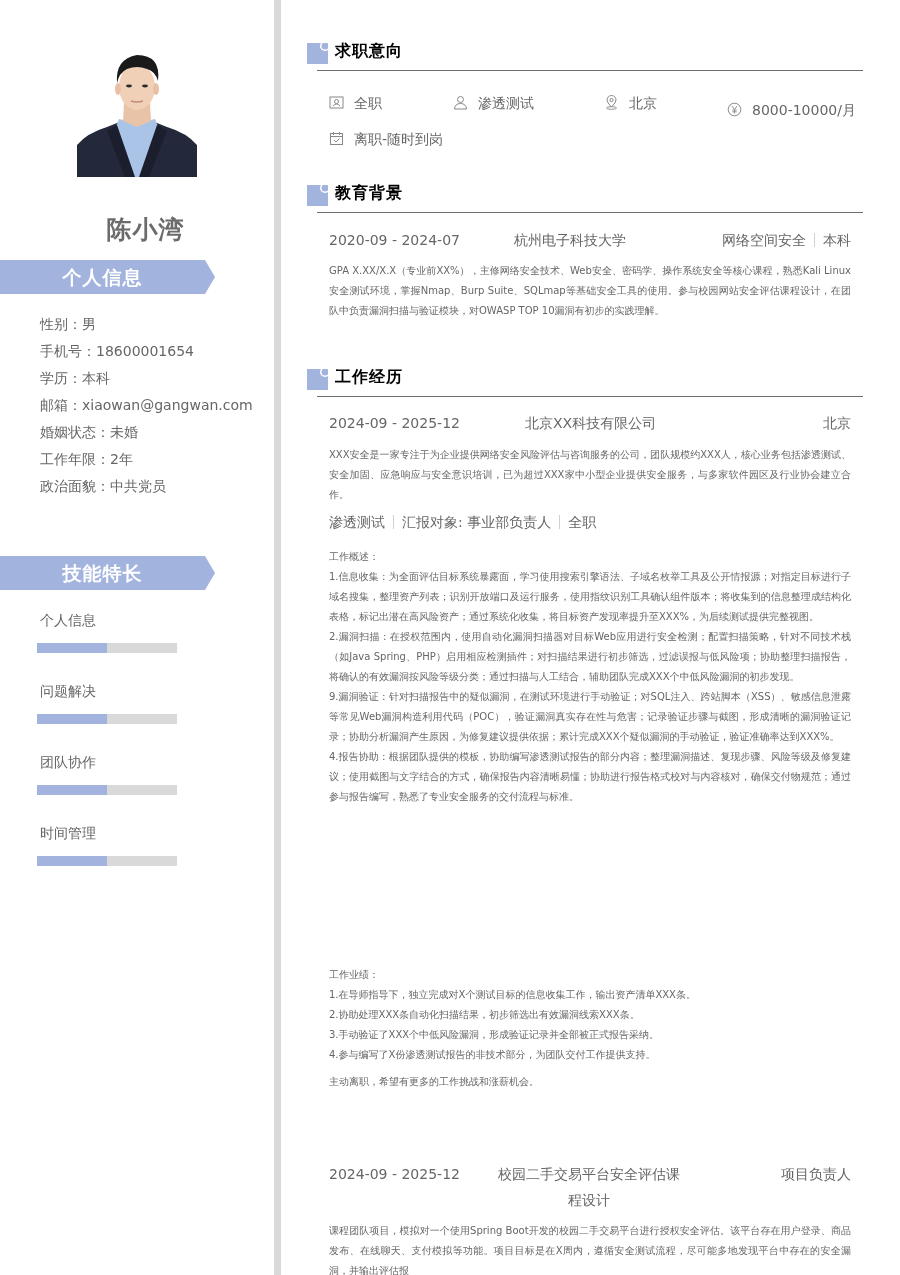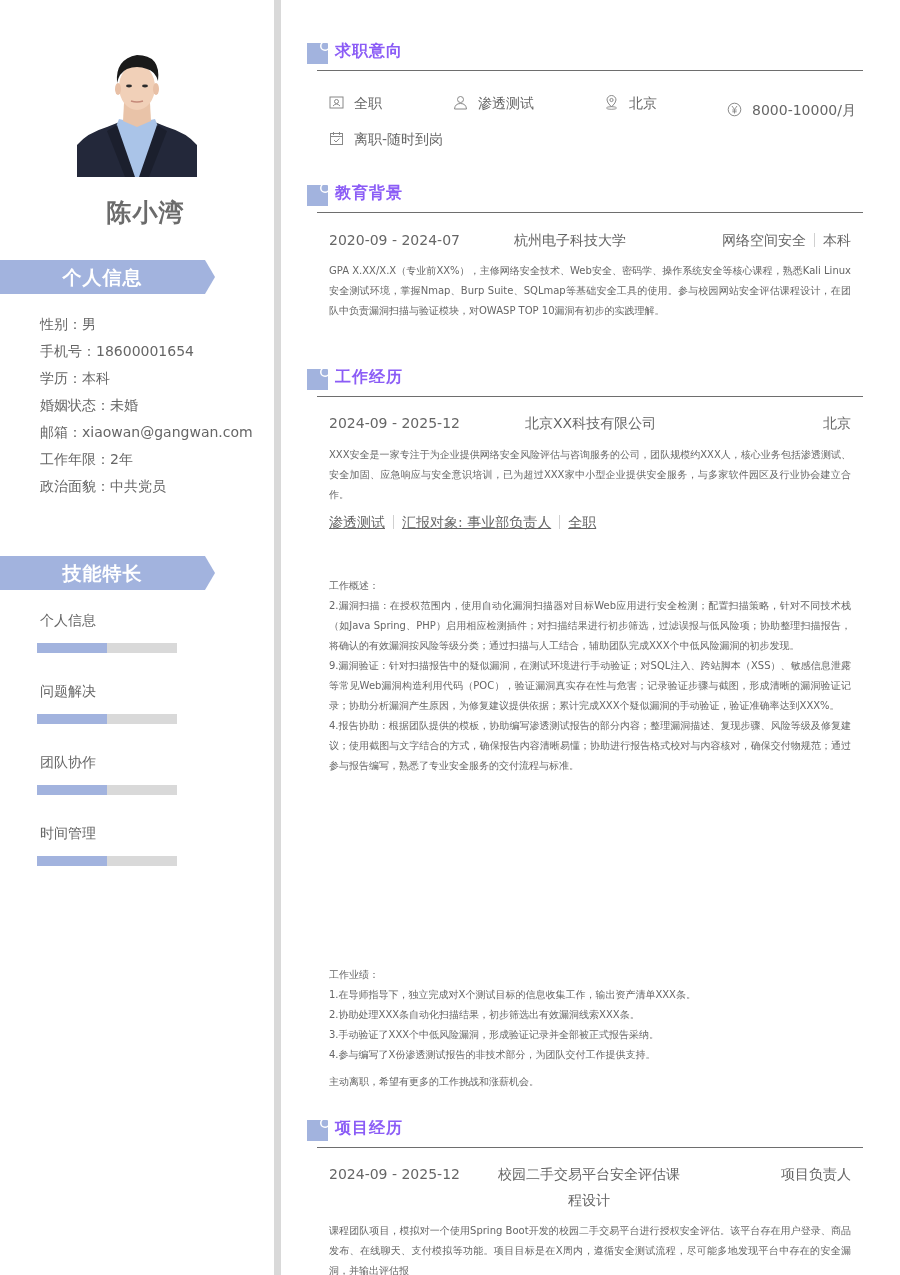--- a/index.html
+++ b/index.html
@@ -6,40 +6,40 @@
   html, body { width: 900px; height: 1275px; overflow: hidden; background: #ffffff; }
   body { font-family: "DejaVu Sans", "Liberation Sans", sans-serif; color: #666666; position: relative; }
 
   
   .sidebar { position: absolute; left: 0; top: 0; width: 274px; height: 1275px; background: #ffffff; }
   .side-stripe { position: absolute; left: 274px; top: 0; width: 7px; height: 1275px; background: #d9d9d9; }
 
   .photo { position: absolute; left: 77px; top: 45px; width: 120px; height: 132px; overflow: hidden; background: #ffffff; }
   .photo svg { display: block; width: 120px; height: 132px; }
 
-  .name { position: absolute; left: 0; top: 196px; width: 274px; text-align: center; font-size: 25px; font-weight: bold; color: #6b6b6b; letter-spacing: 1px; padding-left: 17px; }
+  .name { position: absolute; left: 0; top: 213px; width: 274px; text-align: center; font-size: 25px; font-weight: bold; color: #6b6b6b; letter-spacing: 1px; padding-left: 17px; }
 
   .side-banner { position: absolute; left: 0; width: 215px; height: 40px; }
   .side-banner svg { position: absolute; left: 0; top: 0; width: 215px; height: 34px; }
   .side-banner .banner-label { position: absolute; left: 40px; top: 0; width: 175px; height: 34px; line-height: 34px; text-align: center; font-size: 19px; font-weight: bold; color: #ffffff; letter-spacing: 1px; padding-right: 50px; }
 
   .info-list { position: absolute; left: 40px; top: 311px; width: 230px; }
   .info-row { height: 27px; line-height: 27px; font-size: 14px; color: #666666; white-space: nowrap; }
 
   .skills { position: absolute; left: 37px; top: 606px; width: 200px; }
   .skill { height: 71px; }
   .skill-name { height: 28px; line-height: 28px; font-size: 14px; color: #666666; padding-left: 3px; }
   .skill-bar { margin-top: 9px; width: 140px; height: 10px; background: #d9d9d9; position: relative; }
   .skill-fill { position: absolute; left: 0; top: 0; height: 10px; background: #a2b3de; }
 
   
   .main { position: absolute; left: 281px; top: 0; width: 619px; height: 1275px; }
   .section-head { position: absolute; left: 26px; width: 556px; height: 34px; }
   .section-head .sec-icon { position: absolute; left: 0; top: 6px; width: 21px; height: 21px; }
-  .section-head .sec-title { position: absolute; left: 28px; top: 4px; font-size: 16px; font-weight: bold; color: #8b5cf6; letter-spacing: 1px; }
+  .section-head .sec-title { position: absolute; left: 28px; top: 4px; font-size: 16px; font-weight: bold; color: #000000; letter-spacing: 1px; }
   .section-head .sec-line { position: absolute; left: 10px; top: 33px; width: 546px; height: 1px; background: #6e6e6e; }
 
   .intent-grid { position: absolute; left: 48px; top: 90px; width: 530px; }
   .intent-item { position: absolute; height: 26px; line-height: 26px; font-size: 14px; color: #666666; white-space: nowrap; }
   .intent-item .ico { display: inline-block; width: 15px; height: 15px; vertical-align: -2px; margin-right: 10px; }
   .intent-item .ico svg { width: 15px; height: 15px; display: block; }
 
   .row3 { position: absolute; left: 48px; width: 522px; height: 24px; font-size: 14px; color: #666666; line-height: 24px; }
   .row3 .c1 { position: absolute; left: 0; top: 0; white-space: nowrap; }
   .row3 .c2 { position: absolute; text-align: center; top: 0; }
@@ -87,22 +87,22 @@
     <svg viewBox="0 0 215 34">
       <polygon points="0,0 205,0 215,17 205,34 0,34" fill="#a2b3de"></polygon>
     </svg>
     <div class="banner-label">个人信息</div>
   </div>
 
   <div class="info-list">
     <div class="info-row"><span>性别：</span><span>男</span></div>
     <div class="info-row"><span>手机号：</span><span>18600001654</span></div>
     <div class="info-row"><span>学历：</span><span>本科</span></div>
+    <div class="info-row"><span>邮箱：</span><span>xiaowan@gangwan.com</span></div>
     <div class="info-row"><span>婚姻状态：</span><span>未婚</span></div>
-    <div class="info-row"><span>邮箱：</span><span>xiaowan@gangwan.com</span></div>
     <div class="info-row"><span>工作年限：</span><span>2年</span></div>
     <div class="info-row"><span>政治面貌：</span><span>中共党员</span></div>
   </div>
 
   <div class="side-banner" style="top:556px;">
     <svg viewBox="0 0 215 34">
       <polygon points="0,0 205,0 215,17 205,34 0,34" fill="#a2b3de"></polygon>
     </svg>
     <div class="banner-label">技能特长</div>
   </div>
@@ -224,50 +224,42 @@
   </div>
 
   <div class="row3" style="top:411px;">
     <span class="c1">2024-09 - 2025-12</span>
     <span class="c2" style="left:196px; width:160px; text-align:left;">北京XX科技有限公司</span>
     <span class="c3">北京</span>
   </div>
 
   <div class="para" style="top:445px;">XXX安全是一家专注于为企业提供网络安全风险评估与咨询服务的公司，团队规模约XXX人，核心业务包括渗透测试、安全加固、应急响应与安全意识培训，已为超过XXX家中小型企业提供安全服务，与多家软件园区及行业协会建立合作。</div>
 
-  <div class="tags" style="top:510px;text-decoration:underline;">
+  <div class="tags" style="top:510px;">
     <span>渗透测试</span><span class="sep"></span><span>汇报对象: 事业部负责人</span><span class="sep"></span><span>全职</span>
   </div>
 
-  <div class="para" style="top:547px;margin-top:29px;">
+  <div class="para" style="top:547px;">
     <div>工作概述：</div>
+    <div>1.信息收集：为全面评估目标系统暴露面，学习使用搜索引擎语法、子域名枚举工具及公开情报源；对指定目标进行子域名搜集，整理资产列表；识别开放端口及运行服务，使用指纹识别工具确认组件版本；将收集到的信息整理成结构化表格，标记出潜在高风险资产；通过系统化收集，将目标资产发现率提升至XXX%，为后续测试提供完整视图。</div>
     <div>2.漏洞扫描：在授权范围内，使用自动化漏洞扫描器对目标Web应用进行安全检测；配置扫描策略，针对不同技术栈（如Java Spring、PHP）启用相应检测插件；对扫描结果进行初步筛选，过滤误报与低风险项；协助整理扫描报告，将确认的有效漏洞按风险等级分类；通过扫描与人工结合，辅助团队完成XXX个中低风险漏洞的初步发现。</div>
     <div>9.漏洞验证：针对扫描报告中的疑似漏洞，在测试环境进行手动验证；对SQL注入、跨站脚本（XSS）、敏感信息泄露等常见Web漏洞构造利用代码（POC），验证漏洞真实存在性与危害；记录验证步骤与截图，形成清晰的漏洞验证记录；协助分析漏洞产生原因，为修复建议提供依据；累计完成XXX个疑似漏洞的手动验证，验证准确率达到XXX%。</div>
     <div>4.报告协助：根据团队提供的模板，协助编写渗透测试报告的部分内容；整理漏洞描述、复现步骤、风险等级及修复建议；使用截图与文字结合的方式，确保报告内容清晰易懂；协助进行报告格式校对与内容核对，确保交付物规范；通过参与报告编写，熟悉了专业安全服务的交付流程与标准。</div>
   </div>
 
   <div class="para" style="top:965px;">
     <div>工作业绩：</div>
     <div>1.在导师指导下，独立完成对X个测试目标的信息收集工作，输出资产清单XXX条。</div>
     <div>2.协助处理XXX条自动化扫描结果，初步筛选出有效漏洞线索XXX条。</div>
     <div>3.手动验证了XXX个中低风险漏洞，形成验证记录并全部被正式报告采纳。</div>
     <div>4.参与编写了X份渗透测试报告的非技术部分，为团队交付工作提供支持。</div>
   </div>
 
   <div class="para" style="top:1072px;">主动离职，希望有更多的工作挑战和涨薪机会。</div>
 
-  <div class="section-head" style="top:1114px;">
-    <svg class="sec-icon" viewBox="0 0 21 21">
-      <rect x="0" y="0" width="21" height="21" fill="#a2b3de"></rect>
-      <circle cx="18" cy="3" r="5" fill="#ffffff"></circle>
-      <circle cx="18" cy="3" r="3.5" fill="#a2b3de"></circle>
-    </svg>
-    <div class="sec-title">项目经历</div>
-    <div class="sec-line"></div>
-  </div>
 
   <div class="row3" style="top:1162px; height:52px;">
     <span class="c1">2024-09 - 2025-12</span>
     <span class="c2" style="left:165px; width:190px; line-height:26px; top:-1px;">校园二手交易平台安全评估课程设计</span>
     <span class="c3">项目负责人</span>
   </div>
 
   <div class="para" style="top:1221px;">课程团队项目，模拟对一个使用Spring Boot开发的校园二手交易平台进行授权安全评估。该平台存在用户登录、商品发布、在线聊天、支付模拟等功能。项目目标是在X周内，遵循安全测试流程，尽可能多地发现平台中存在的安全漏洞，并输出评估报</div>
 
 </div>

